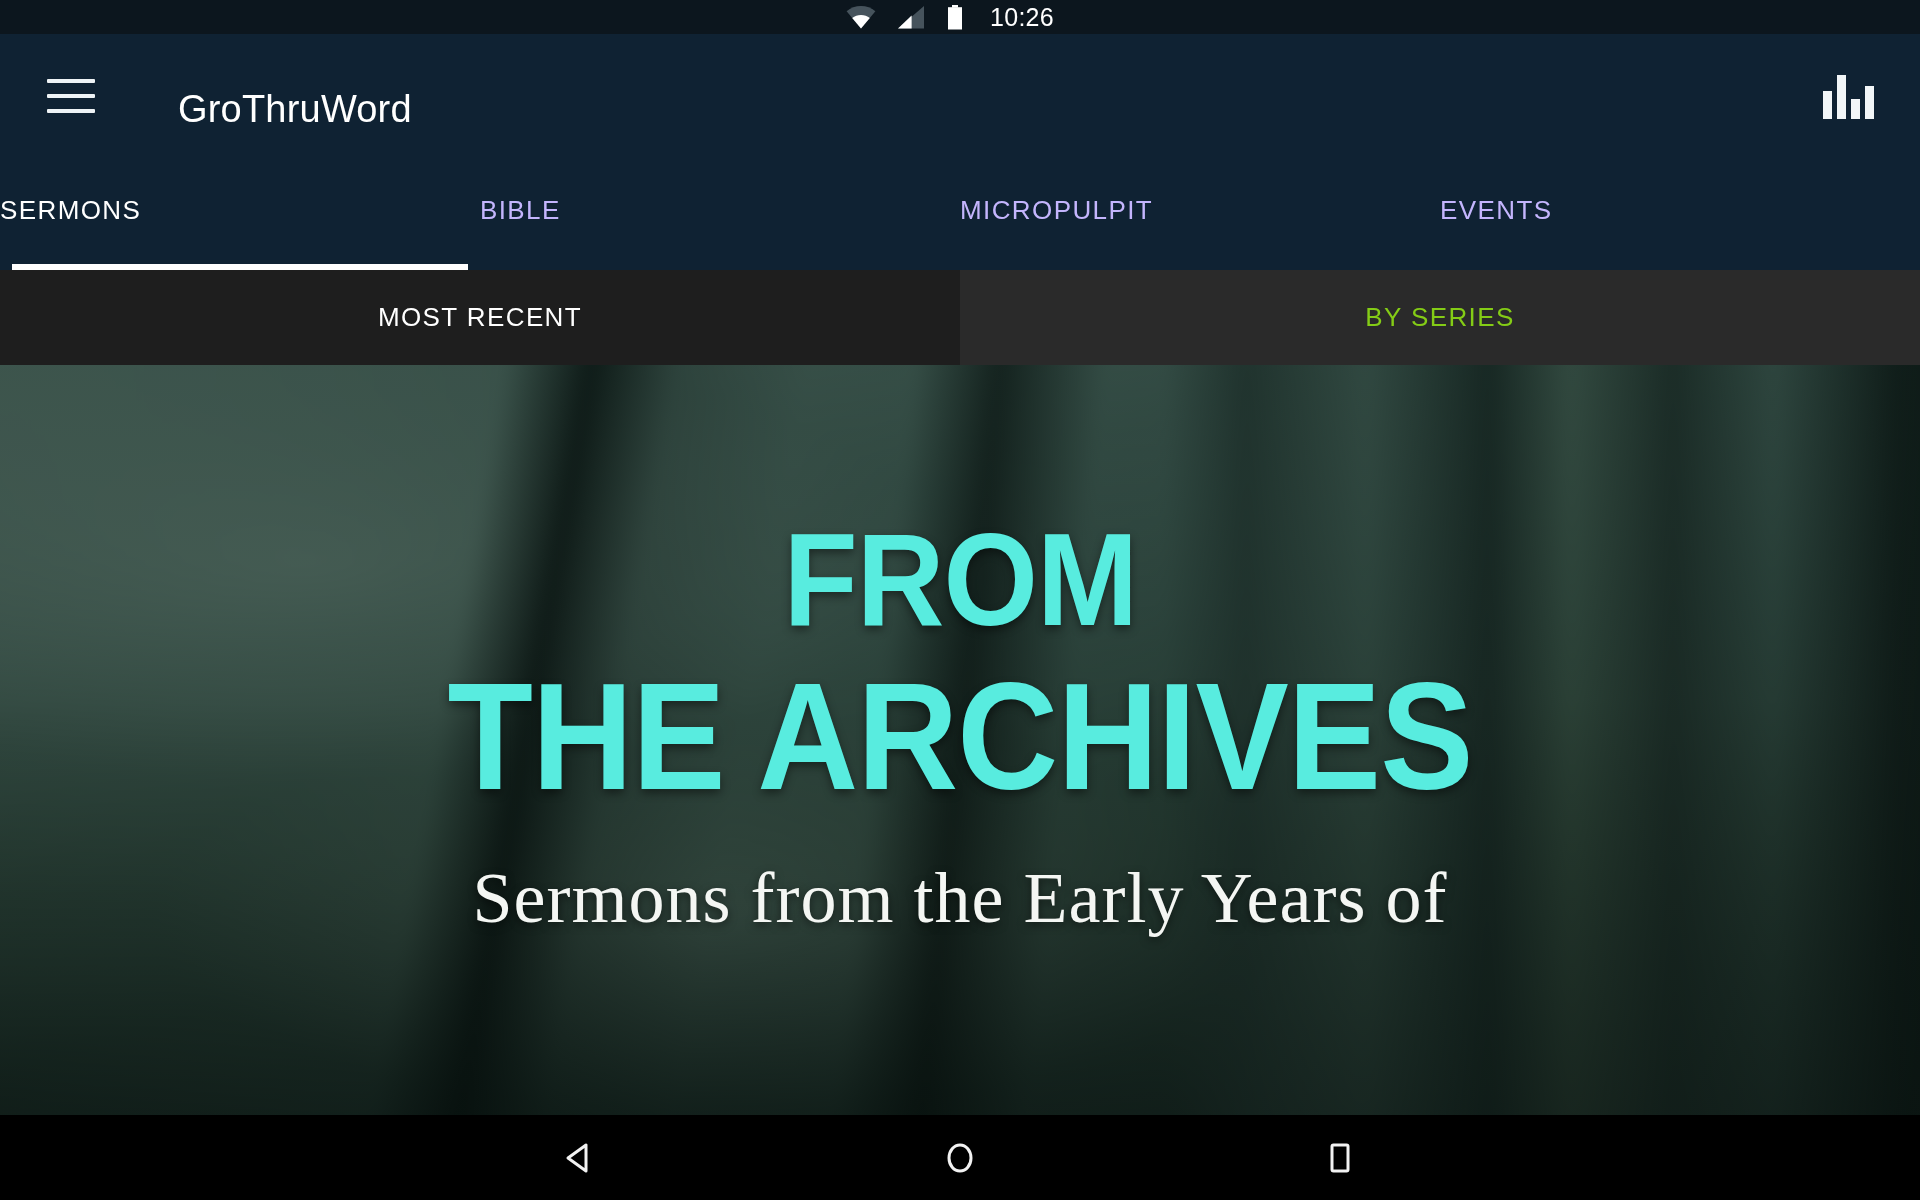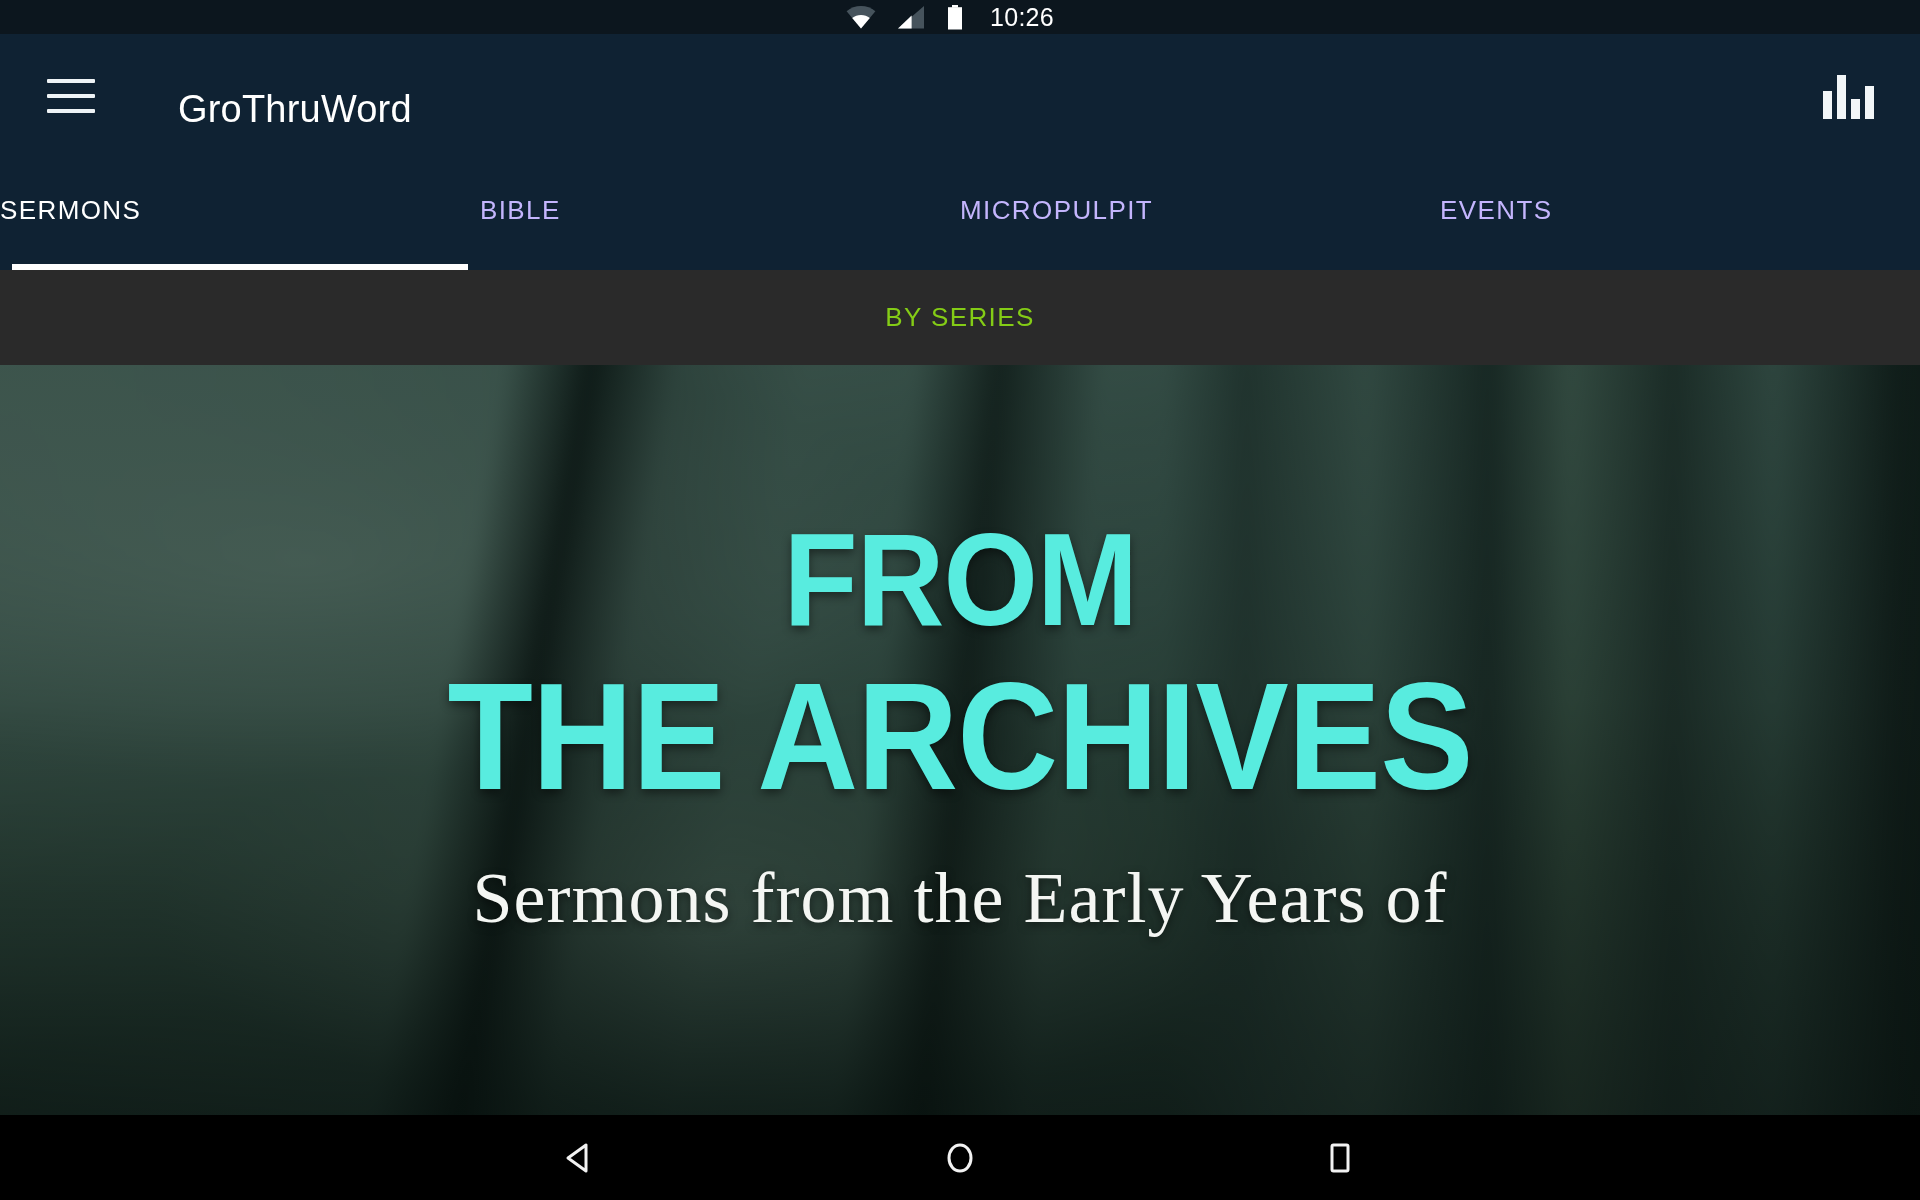--- a/index.html
+++ b/index.html
@@ -201,20 +201,23 @@
       <span class="tab-label">MICROPULPIT</span>
 
     </div>
     <div class="tab">
       <span class="tab-label">EVENTS</span>
 
     </div>
   </div>
 
   <div class="subtab-bar">
+    <div class="subtab active">
+      <span class="subtab-label">MOST RECENT</span>
+    </div>
     <div class="subtab">
       <span class="subtab-label">BY SERIES</span>
     </div>
   </div>
 
   <div class="hero">
     <div class="hero-photo"></div>
     <div class="hero-tint"></div>
     <div class="hero-content">
       <div class="hero-line hero-line-1">FROM</div>

